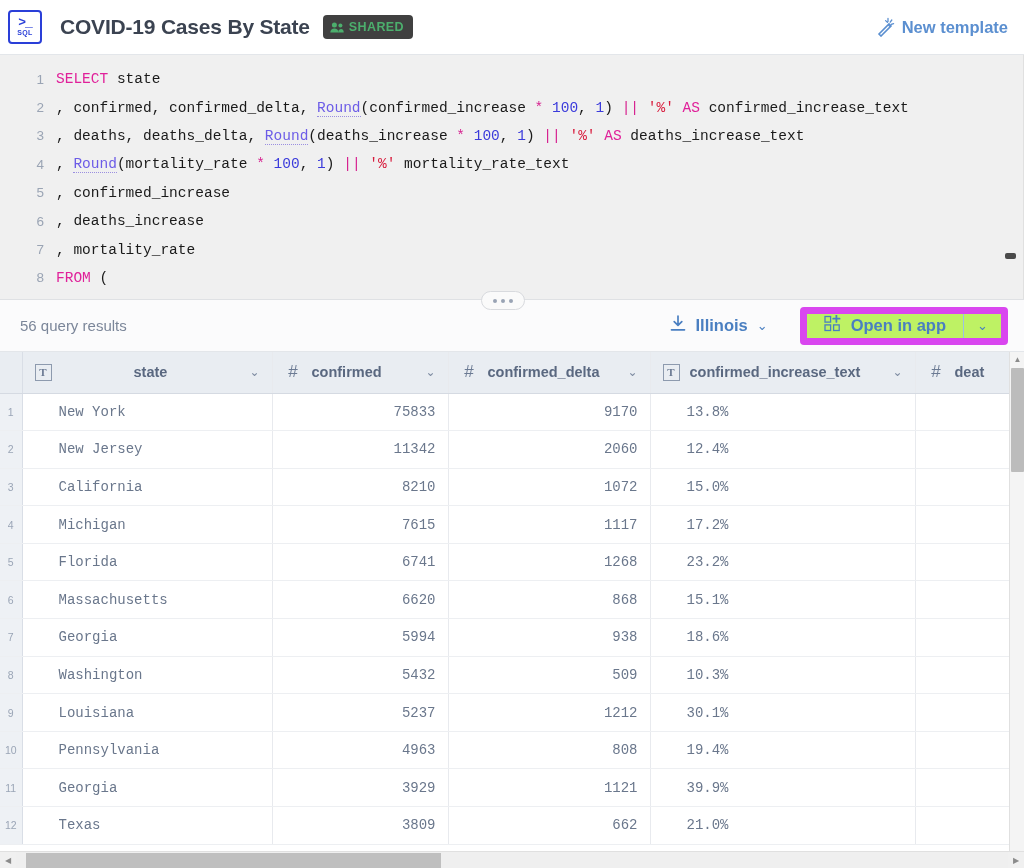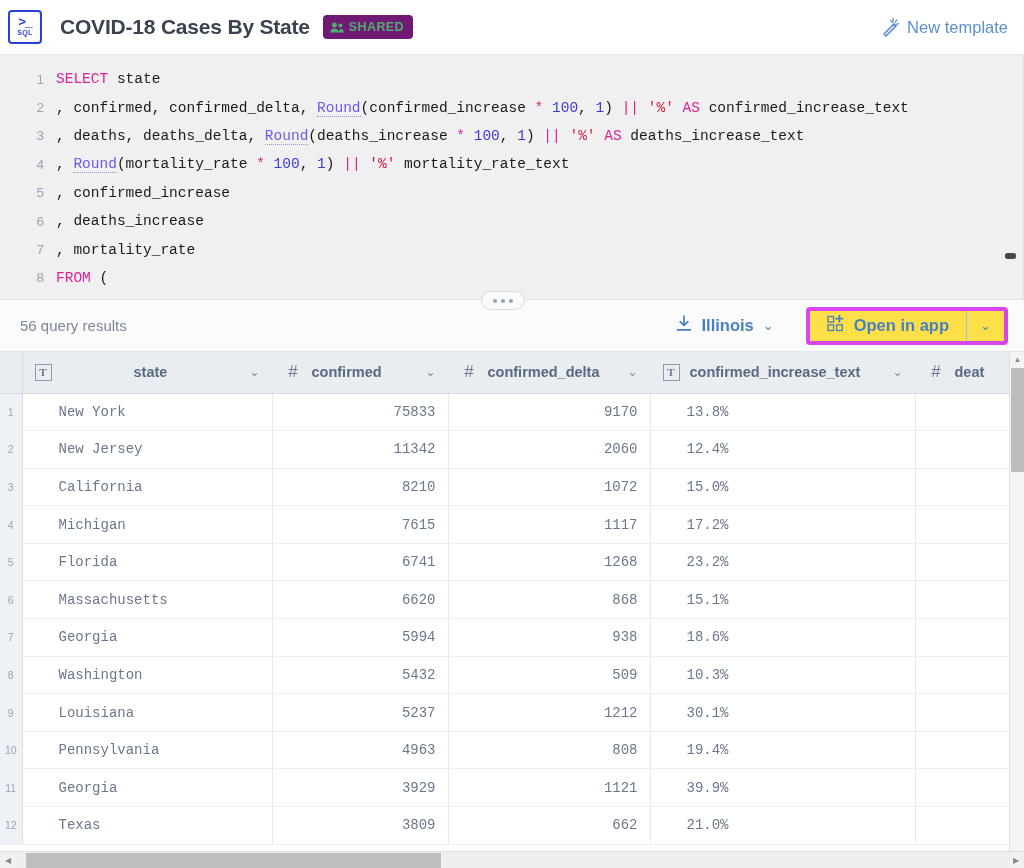--- a/index.html
+++ b/index.html
@@ -31,34 +31,34 @@
     flex: 0 0 34px;
   }
   .sql-logo .prompt { font-size: 13px; font-weight: bold; line-height: 11px; font-family: "Liberation Mono", monospace; letter-spacing: -1px; }
   .sql-logo .lbl { font-size: 7px; font-weight: bold; line-height: 9px; letter-spacing: .3px; }
   .doc-title {
     font-size: 21px; color: #3b4351; font-weight: bold;
     letter-spacing: -0.2px; white-space: nowrap;
   }
   .shared-badge {
     margin-left: 13px;
-    background: #701a75;
+    background: #404040;
     color: #4caf6d;
     border-radius: 4px;
     font-size: 12.5px; font-weight: bold;
     letter-spacing: .4px;
     padding: 5px 9px 5px 7px;
     display: inline-flex; align-items: center; gap: 5px;
     white-space: nowrap;
   }
   .shared-badge svg { display: block; }
   .header-spacer { flex: 1 1 auto; }
   .new-template {
     display: inline-flex; align-items: center; gap: 7px;
-    color: #5b8fd0; font-size: 16.5px; font-weight: normal;
+    color: #5b8fd0; font-size: 16.5px; font-weight: bold;
     white-space: nowrap; cursor: pointer;
   }
   .new-template svg { display: block; }
 
   
   .editor-wrap {
     position: relative;
     flex: 0 0 245px; height: 245px;
     background: #f0f0f0;
     overflow: hidden;
@@ -111,22 +111,22 @@
   .result-count { font-size: 15px; color: #7b8699; }
   .bar-spacer { flex: 1 1 auto; }
   .download-btn {
     display: inline-flex; align-items: center; gap: 9px;
     color: #4a7fc1; font-size: 16.5px; font-weight: bold;
     cursor: pointer; margin-right: 22px;
   }
   .download-btn .caret { color: #4a7fc1; font-size: 13px; font-weight: normal; }
   .openapp-btn {
     display: inline-flex; align-items: stretch;
-    border: 4px solid #d946ef; border-radius: 4px;
-    height: 38px; overflow: hidden; cursor: pointer; background: #fde047;
+    border: 7px solid #d946ef; border-radius: 4px;
+    height: 38px; overflow: hidden; cursor: pointer; background: #bef264;
   }
   .openapp-main {
     display: inline-flex; align-items: center; gap: 10px;
     padding: 0 17px; color: #4a7fc1; font-size: 16.5px; font-weight: bold;
   }
   .openapp-split {
     display: inline-flex; align-items: center; justify-content: center;
     width: 38px; border-left: 1px solid #9dc0e6; color: #4a7fc1; font-size: 13px;
   }
 
@@ -195,21 +195,21 @@
 </head>
 <body>
 
 <div id="app">
 
   <div class="header">
     <div class="sql-logo">
       <span class="prompt">&gt;_</span>
       <span class="lbl">SQL</span>
     </div>
-    <div class="doc-title">COVID-18 Cases By State</div>
+    <div class="doc-title">COVID-19 Cases By State</div>
     <div class="shared-badge">
       <span>
         <svg width="14" height="11" viewBox="0 0 14 11">
             <circle cx="4.4" cy="3" r="2.5" fill="#4caf6d"></circle>
             <circle cx="10.4" cy="3.4" r="2" fill="#4caf6d"></circle>
             <path d="M0.3 10.5c0-2.4 1.9-4 4.1-4s4.1 1.6 4.1 4z" fill="#4caf6d"></path>
             <path d="M8.2 10.5c0-2 1.2-3.4 2.9-3.4s2.6 1.4 2.6 3.4z" fill="#4caf6d"></path>
           </svg>
       </span>
       <span>SHARED</span>

